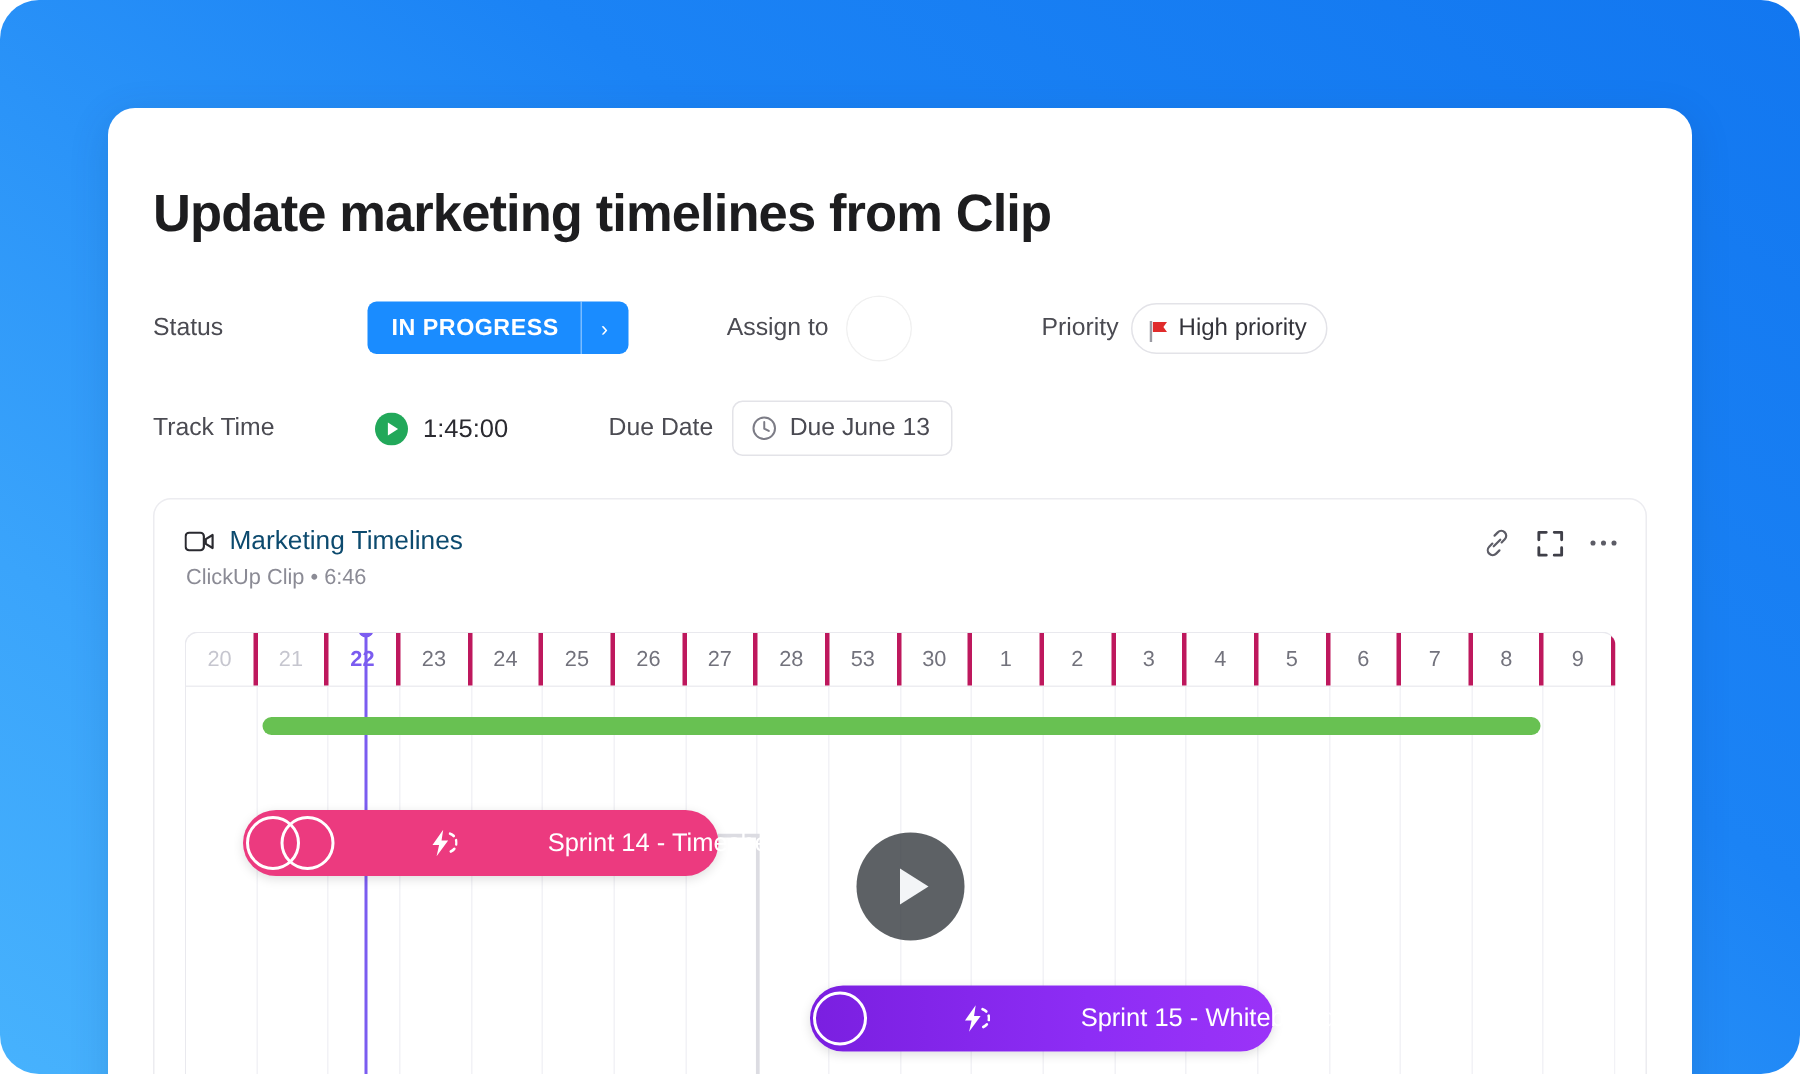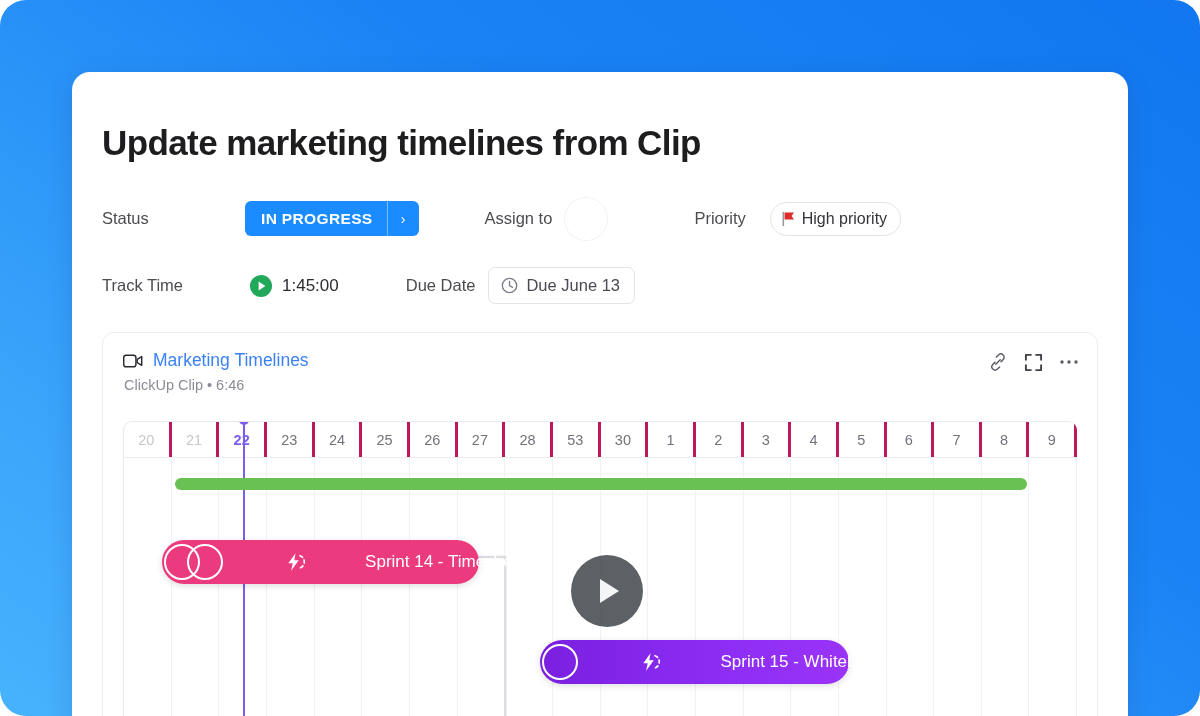--- a/index.html
+++ b/index.html
@@ -110,23 +110,23 @@
     width: 42px; height: 42px;
     margin-left: 13px;
     border: 2.5px solid #ffffff;
     box-shadow: 0 0 0 1px rgba(0,0,0,.06);
   }
 
   .lbl-priority { margin-left: 87px; }
 
   .priority-chip {
     display: inline-flex;
-    align-items: center;
+    align-items: flex-end;
     gap: 7px;
-    margin-left: 24px;
+    margin-left: 8px;
     border: 1px solid #e3e3e8;
     border-radius: 17px;
     background: #fff;
     padding: 7px 13px 7px 11px;
     font-size: 16px;
     color: #33333a;
     cursor: pointer;
   }
 
   
@@ -171,21 +171,21 @@
     position: relative;
     padding: 17px 20px 0 20px;
   }
   .clip-title-line {
     display: flex;
     align-items: center;
     gap: 10px;
   }
   .clip-title {
     font-size: 17.5px;
-    color: #3b82f6;
+    color: #0c4a6e;
   }
   .clip-sub {
     font-size: 14.5px;
     color: #8b8b95;
     margin-top: 6px;
     padding-left: 1px;
   }
 
   .clip-actions {
     position: absolute;
@@ -307,21 +307,21 @@
   }
 
   .pill-sprint14 {
     left: 4.0%;
     top: 82px;
     width: 33.2%;
     background: #ec3a7f;
   }
   .pill-sprint15 {
     left: 43.7%;
-    top: 182px;
+    top: 199px;
     width: 32.4%;
     background: linear-gradient(90deg, #7a1fe0 0%, #8d2df5 60%, #9b33f8 100%);
   }
 
   
   .connector {
     position: absolute;
     left: 0; top: 0; right: 0; bottom: 0;
     pointer-events: none;
   }

